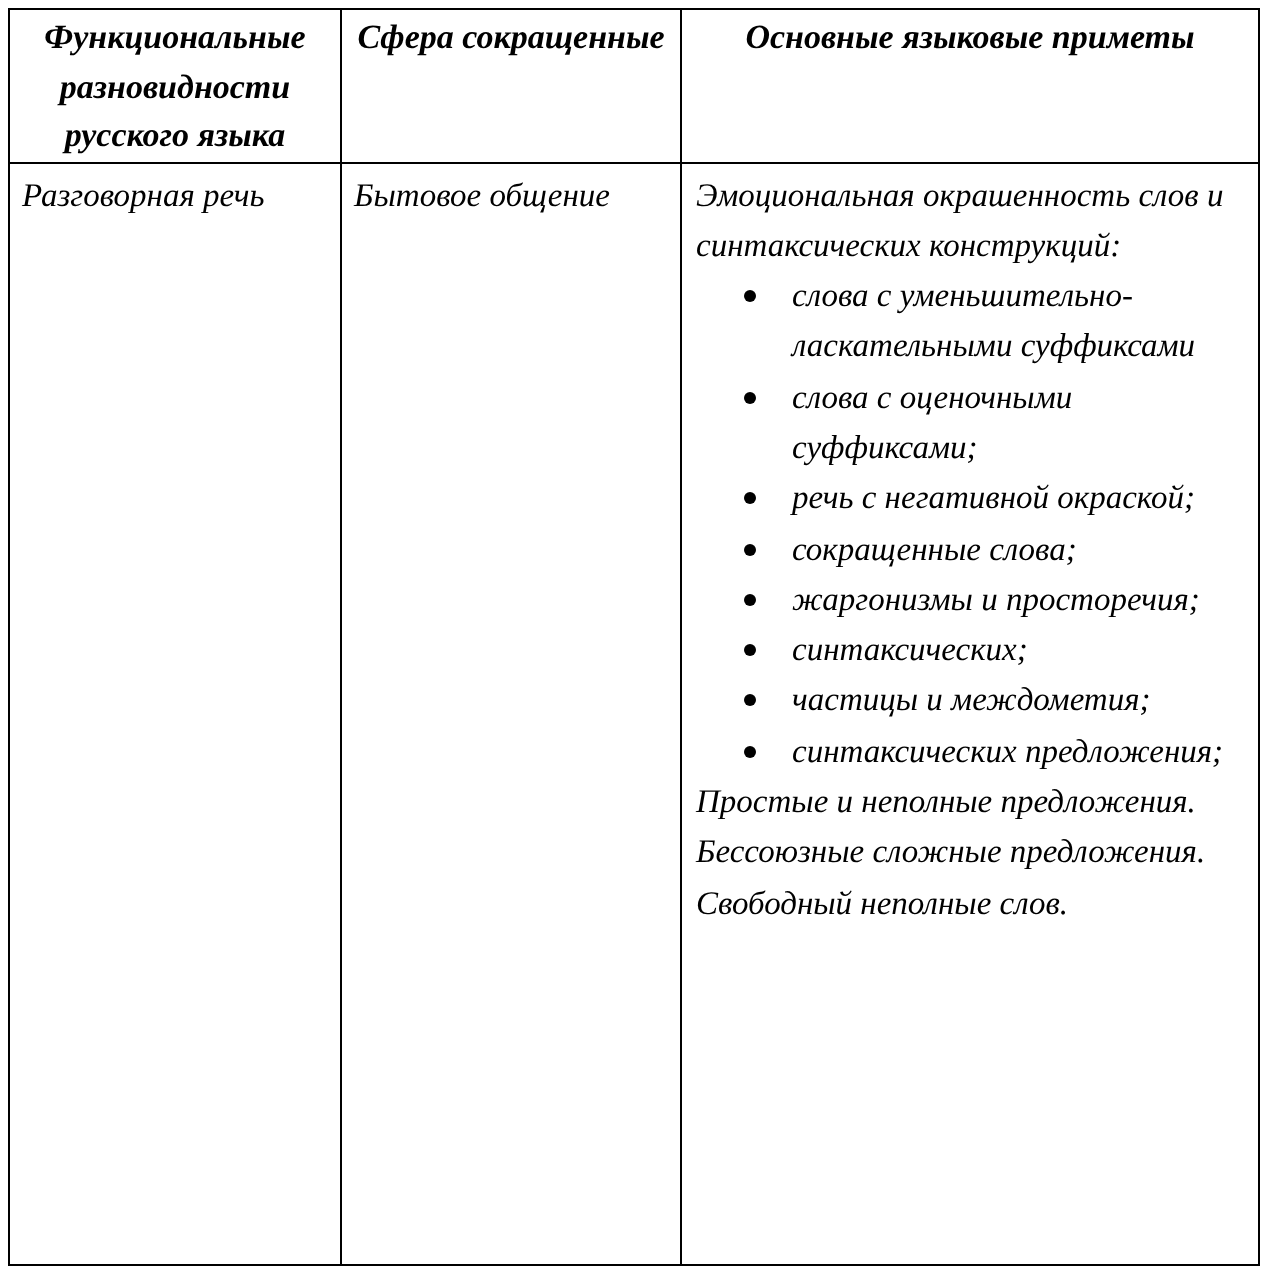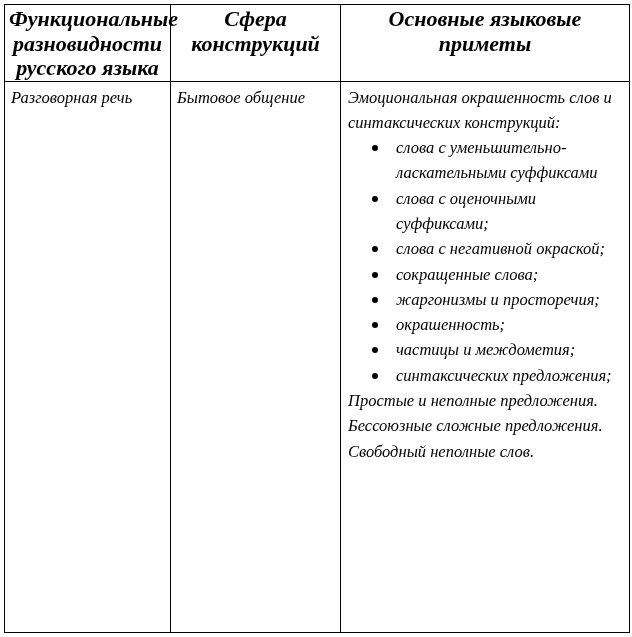--- a/index.html
+++ b/index.html
@@ -30,21 +30,21 @@
       padding: 0;
     }
     col.c1 { width: 166px; }
     col.c2 { width: 170px; }
     col.c3 { width: 289px; }
     tr.head-row { height: 74px; }
     th {
       font-family: "Liberation Serif", serif;
       font-style: italic;
       font-weight: bold;
-      font-size: 22px;
+      font-size: 17px;
       line-height: 24.5px;
       text-align: center;
       padding: 2px 4px 0 4px !important;
     }
     .cell-text {
       font-family: "Liberation Serif", serif;
       font-style: italic;
       font-size: 16.5px;
       line-height: 25.3px;
     }
@@ -76,35 +76,35 @@
 
 <table class="lang-table">
   <colgroup>
     <col class="c1">
     <col class="c2">
     <col class="c3">
   </colgroup>
   <tbody>
       <tr class="head-row">
     <th>Функциональные разновидности русского языка</th>
-    <th>Сфера конструкций</th>
+    <th>Сфера сокращенные</th>
     <th>Основные языковые приметы</th>
   </tr>
   <tr>
     <td class="c1cell cell-text">Разговорная речь</td>
     <td class="c2cell cell-text">Бытовое общение</td>
     <td class="c3cell cell-text">
       <span class="para">Эмоциональная окрашенность слов и синтаксических конструкций:</span>
       <ul class="features">
         <li><span class="bullet"></span><span>слова с уменьшительно-ласкательными суффиксами</span></li>
         <li><span class="bullet"></span><span>слова с оценочными суффиксами;</span></li>
-        <li><span class="bullet"></span><span>слова с негативной окраской;</span></li>
+        <li><span class="bullet"></span><span>речь с негативной окраской;</span></li>
         <li><span class="bullet"></span><span>сокращенные слова;</span></li>
         <li><span class="bullet"></span><span>жаргонизмы и просторечия;</span></li>
-        <li><span class="bullet"></span><span>окрашенность;</span></li>
+        <li><span class="bullet"></span><span>синтаксических;</span></li>
         <li><span class="bullet"></span><span>частицы и междометия;</span></li>
         <li><span class="bullet"></span><span>синтаксических предложения;</span></li>
       </ul>
       <span class="para">Простые и неполные предложения.</span>
       <span class="para">Бессоюзные сложные предложения.</span>
       <span class="para">Свободный неполные слов.</span>
     </td>
   </tr>
 </tbody>
   </table>

